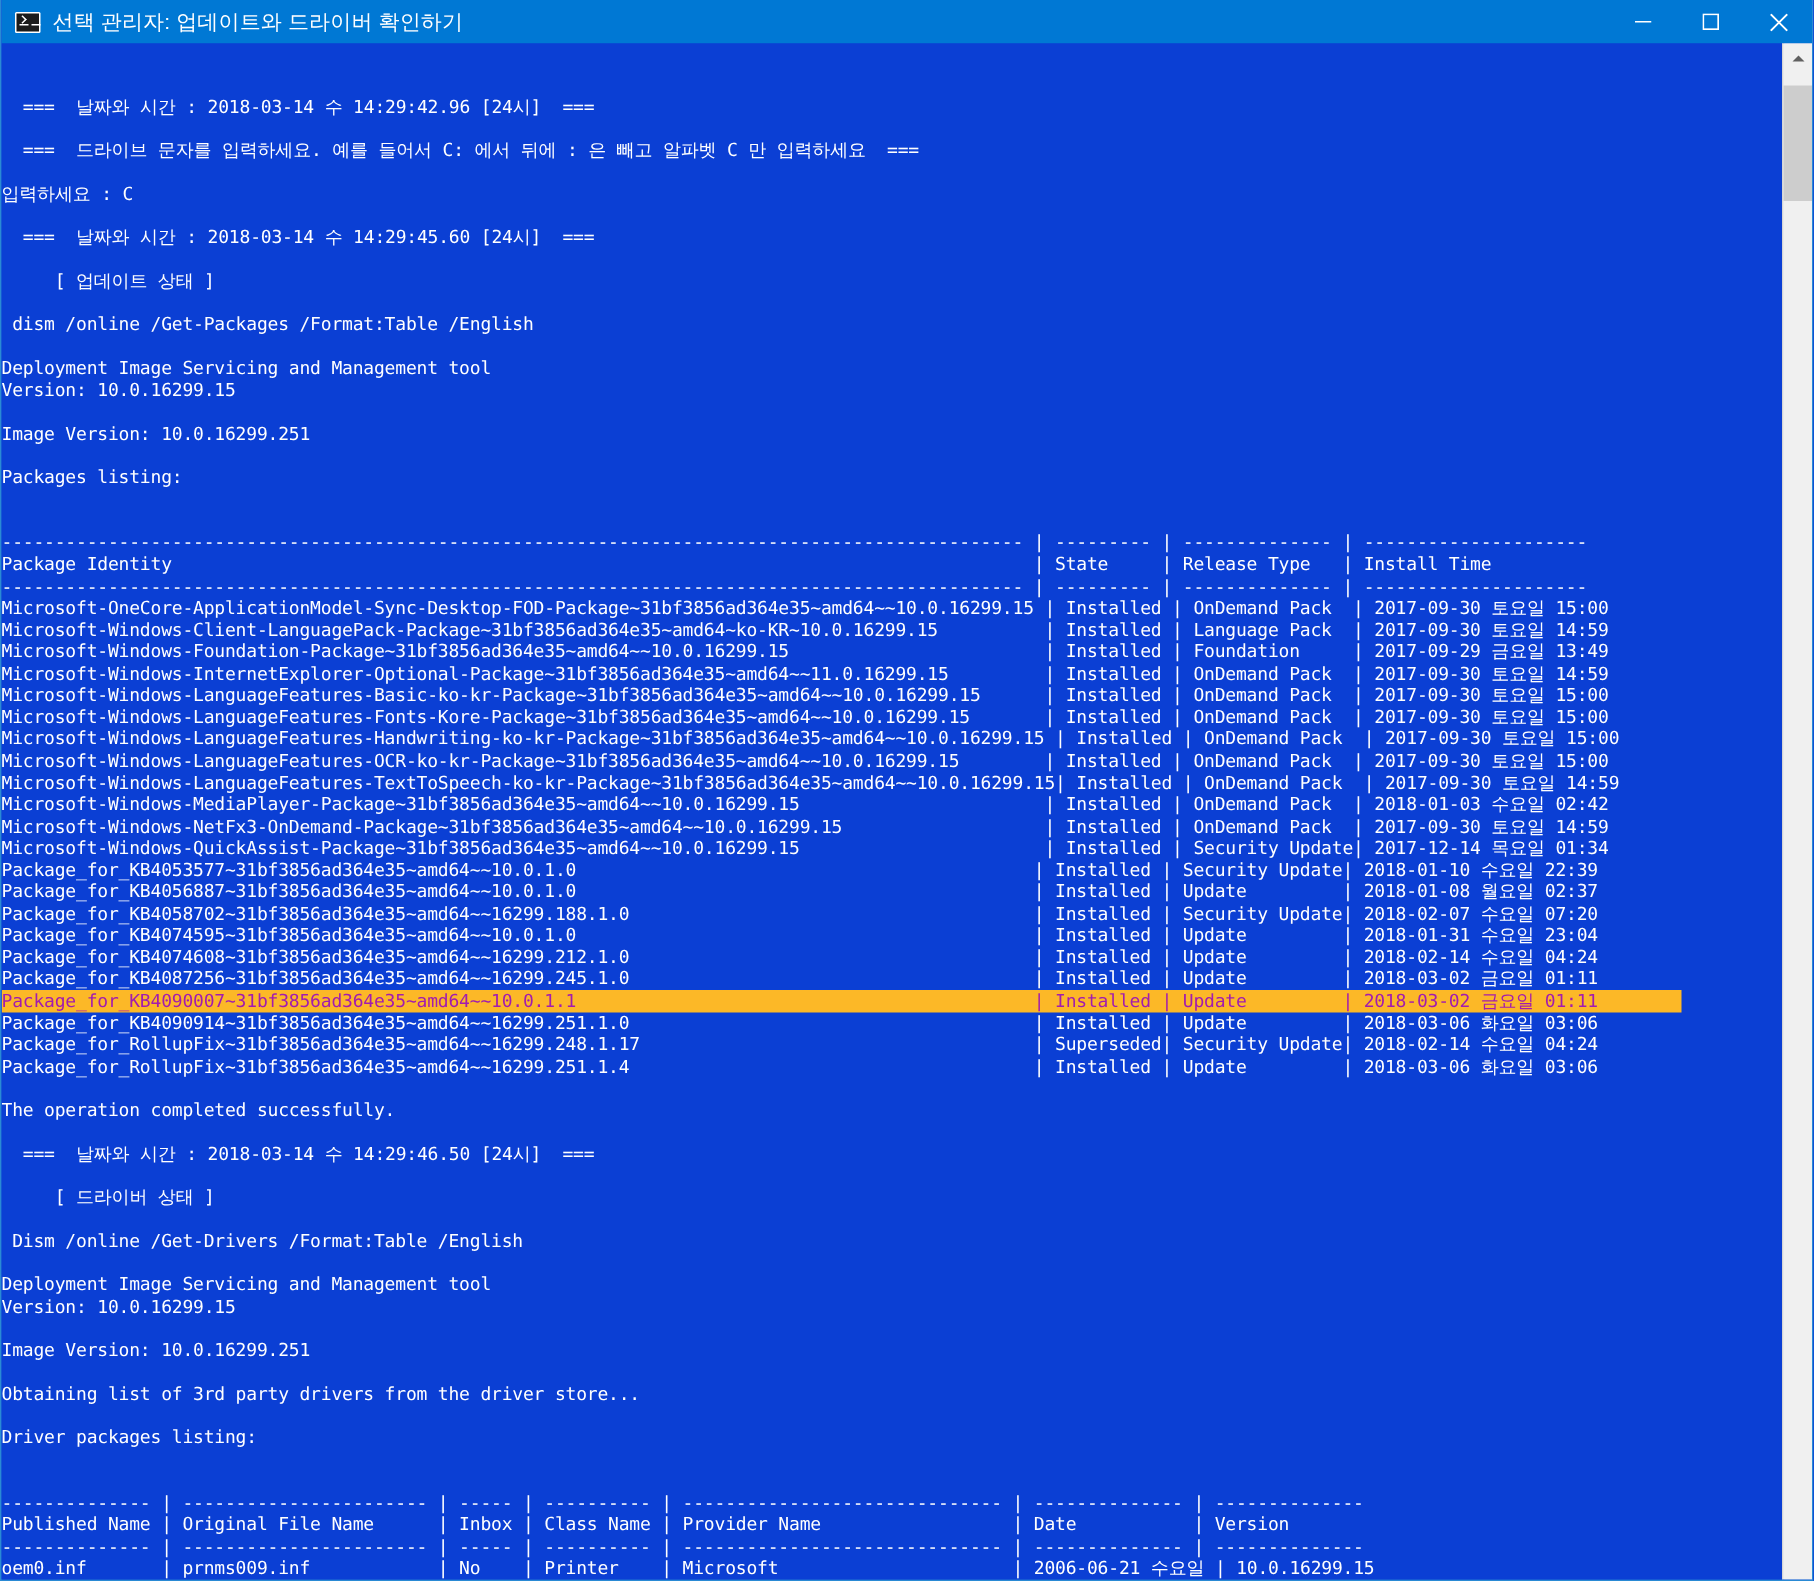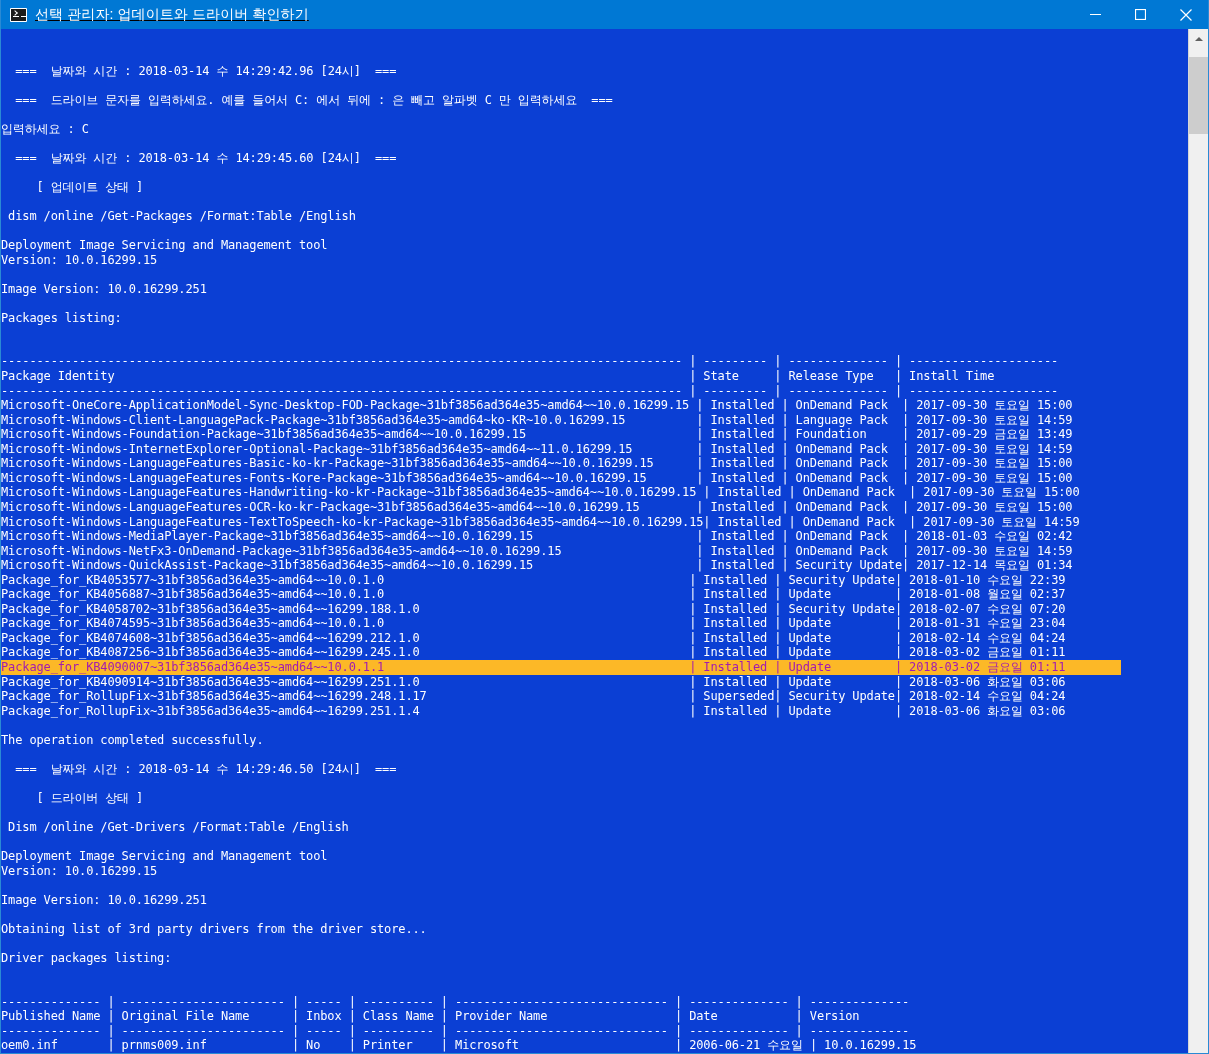--- a/index.html
+++ b/index.html
@@ -11,21 +11,20 @@
     background: #0b3fd4;
     font-family: "DejaVu Sans Mono", "Liberation Mono", monospace;
   }
   #window {
     position: relative;
     width: 1209px; height: 1054px;
     background: #0b3fd4;
     border: 1px solid #2a8ad4;
     border-top: none;
     overflow: hidden;
-    text-decoration: underline;
   }
   
   #titlebar {
     height: 29px;
     background: #0078d4;
     display: flex;
     align-items: center;
     position: relative;
     user-select: none;
   }

